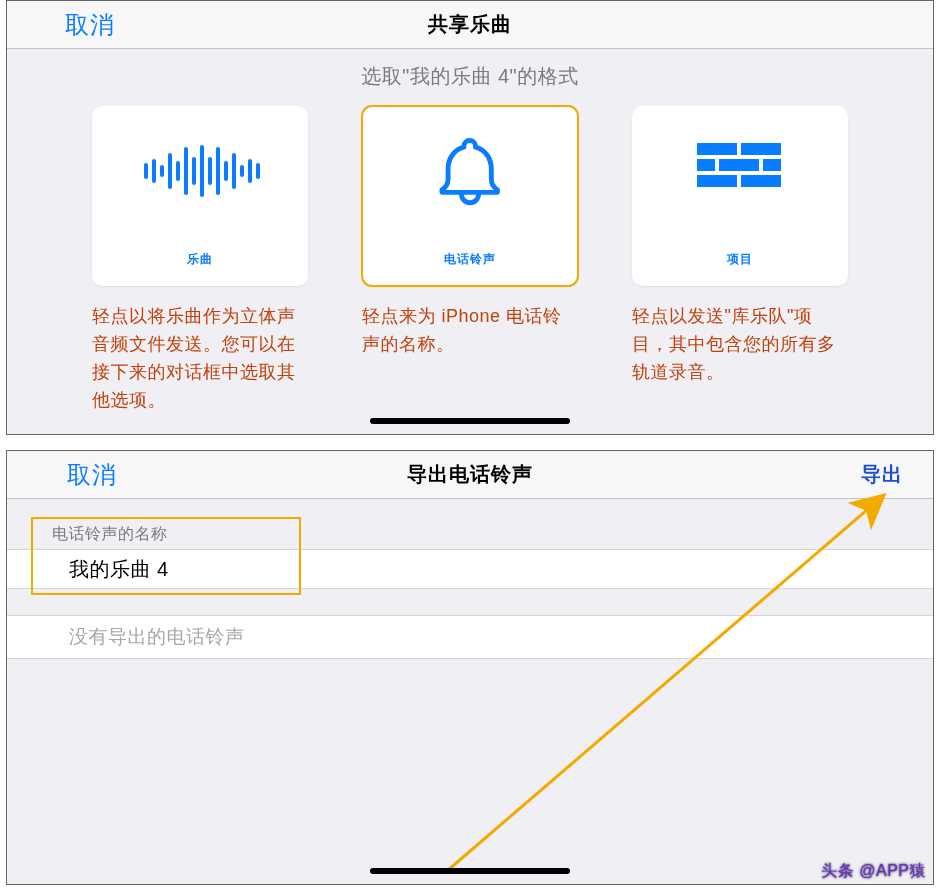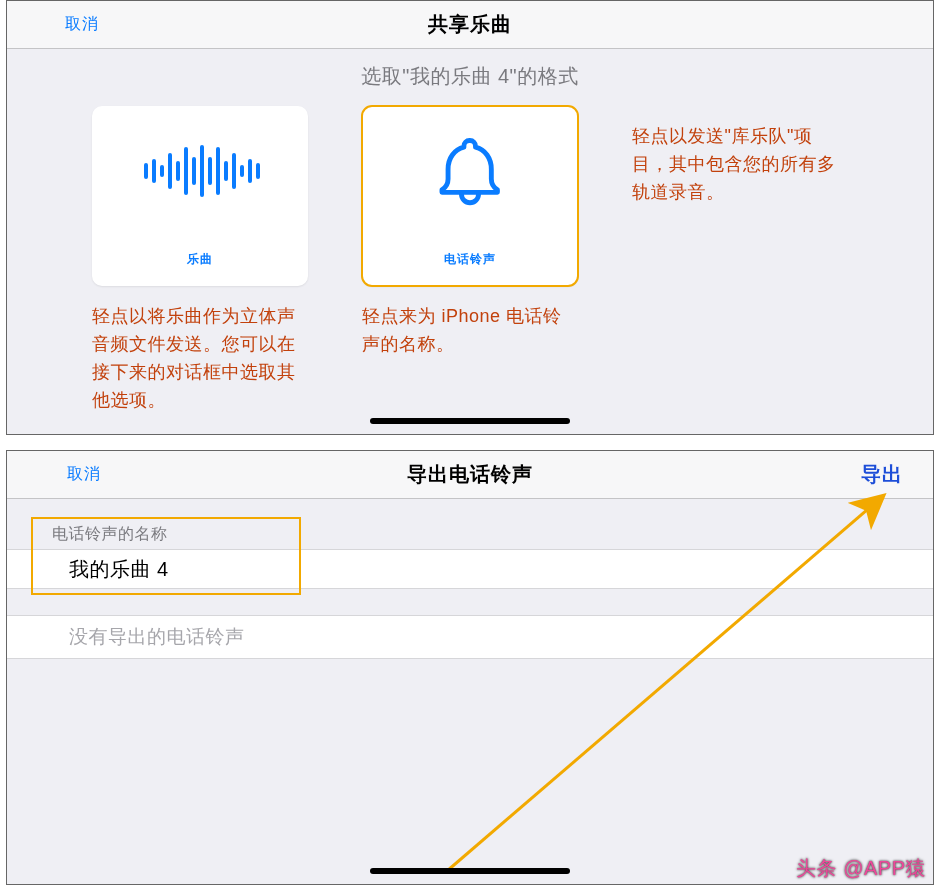--- a/index.html
+++ b/index.html
@@ -28,21 +28,21 @@
     height: 48px;
     background: #f7f7f8;
     border-bottom: 1px solid #c4c4c6;
     display: flex;
     align-items: center;
     position: relative;
   }
   .nav-cancel {
     position: absolute;
     left: 58px;
-    font-size: 16px;
+    font-size: 24px;
     color: #0a7cff;
     letter-spacing: 1px;
   }
   .nav-title {
     width: 100%;
     text-align: center;
     font-size: 20px;
     font-weight: 700;
     color: #000;
     letter-spacing: 1px;
@@ -187,22 +187,22 @@
   .arrow-svg {
     position: absolute;
     pointer-events: none;
   }
 
   
   .watermark {
     position: absolute;
     right: 14px;
     bottom: 12px;
-    color: #ec4899;
-    font-size: 20px;
+    color: #6d28d9;
+    font-size: 16px;
     text-shadow: 0 0 3px rgba(0,0,0,0.6), 0 0 2px rgba(0,0,0,0.6);
     letter-spacing: 0.5px;
     font-weight: 500;
   }
 </style>
 </head>
 <body>
 
 <div class="panel" id="panel-share">
   <div class="navbar">
@@ -251,20 +251,36 @@
               <path d="M25 51 a7 7 0 0 0 14 0"></path>
             </g>
           </svg>
         </div>
         <span class="card-label">电话铃声</span>
       </div>
       <div class="card-desc">轻点来为 iPhone 电话铃声的名称。</div>
     </div>
 
     <div class="card-col">
+      <div class="card">
+        <div class="card-icon-wrap">
+          <svg width="86" height="56" viewBox="0 0 86 56">
+            <g fill="#0a7cff">
+              <rect x="0" y="0" width="40" height="12"></rect>
+              <rect x="44" y="0" width="40" height="12"></rect>
+              <rect x="0" y="16" width="18" height="12"></rect>
+              <rect x="22" y="16" width="40" height="12"></rect>
+              <rect x="66" y="16" width="18" height="12"></rect>
+              <rect x="0" y="32" width="40" height="12"></rect>
+              <rect x="44" y="32" width="40" height="12"></rect>
+            </g>
+          </svg>
+        </div>
+        <span class="card-label">项目</span>
+      </div>
       <div class="card-desc">轻点以发送"库乐队"项目，其中包含您的所有多轨道录音。</div>
     </div>
   </div>
 
   <div class="home-bar"></div>
 </div>
 
 <div class="panel" id="panel-export">
   <div class="navbar">
     <span class="nav-cancel">取消</span>

